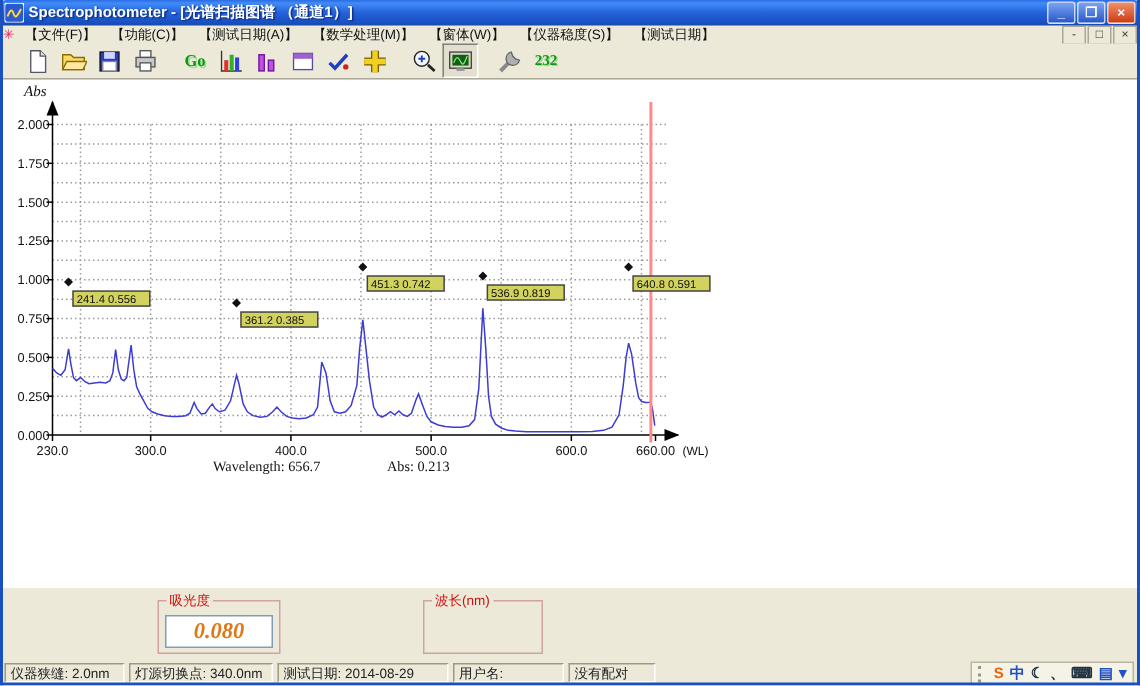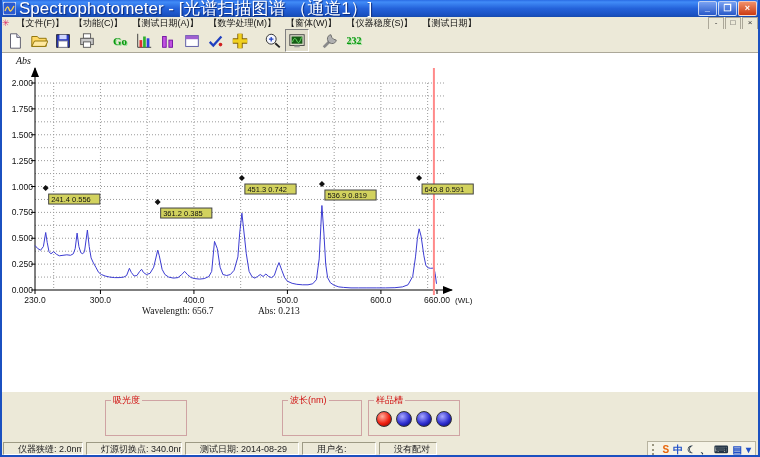--- a/index.html
+++ b/index.html
@@ -4,55 +4,55 @@
 <style>
   html,body{margin:0;padding:0;}
   body{width:760px;height:457px;position:relative;overflow:hidden;background:#ece9d8;
        font-family:"Liberation Sans",sans-serif;-webkit-font-smoothing:antialiased;}
   .frame{position:absolute;inset:0;border:2px solid #1b50c0;border-top:none;pointer-events:none;z-index:60;}
   
   .titlebar{position:absolute;top:0;left:0;right:0;height:17px;
     background:linear-gradient(to bottom,#2a6be4 0%,#418cf8 12%,#2462da 50%,#1a52c4 85%,#164aae 100%);
     border-radius:4px 4px 0 0;display:flex;align-items:center;padding:0 3px;color:#fff;z-index:10;}
   .app-icon{width:13px;height:13px;margin-right:3px;flex:0 0 auto;}
-  .tb-caption{flex:1;font-size:17px;font-weight:normal;white-space:nowrap;overflow:hidden;
+  .tb-caption{flex:1;font-size:10px;font-weight:bold;white-space:nowrap;overflow:hidden;
     text-shadow:1px 1px 1px #0a2a7a;line-height:17px;}
   .cap-btn{width:17px;height:13px;margin-left:1px;border-radius:2px;border:1px solid rgba(255,255,255,.7);
     display:flex;align-items:center;justify-content:center;color:#fff;font-size:9px;font-weight:bold;
     background:linear-gradient(to bottom,#7aa2f2,#2858c8);line-height:1;}
   .cap-btn.close{background:linear-gradient(to bottom,#f0906a,#cc3a12);}
   
   .menubar{position:absolute;top:17px;left:0;right:2px;height:12px;background:#ece9d8;display:flex;
     align-items:center;font-size:9px;line-height:12px;padding-left:2px;white-space:nowrap;z-index:5;}
   .child-icon{color:#d8306a;font-size:9px;margin-right:2px;}
   .menu-items{flex:1;display:flex;}
   .menu-item{padding:16px 5px;color:#111;}
   .mdi-btn{width:14px;height:11px;border:1px solid #aca899;background:#ece9d8;font-size:8px;line-height:9px;
     text-align:center;margin-left:1px;color:#333;}
   
   .toolbar{position:absolute;top:29px;left:0;right:2px;height:23px;background:#ece9d8;
-    border-bottom:1px solid #aca899;display:flex;align-items:center;padding-left:3px;z-index:5;}
+    border-bottom:1px solid #aca899;display:flex;align-items:center;padding-left:13px;z-index:5;}
   .tb-btn{width:22px;height:21px;display:flex;align-items:center;justify-content:center;border:1px solid transparent;}
   .tb-btn.pressed{border:1px solid;border-color:#808080 #fff #fff #808080;background:#e2dfce;}
   .tb-gap{width:9px;}
   .txt-ico{font-family:"Liberation Serif",serif;font-weight:bold;color:#0c9a10;font-size:11px;text-shadow:1px 1px 0 #9adf9a;}
   
   .client{position:absolute;top:52px;left:0;right:0;height:340px;background:#fff;z-index:1;}
   
   .bottom{position:absolute;top:392px;left:0;right:0;height:48px;background:#ece9d8;z-index:5;}
   .gb{position:absolute;top:8px;height:34px;border:1px solid #cfa3a3;border-radius:0;}
   .gb-label{position:absolute;top:-6px;left:5px;font-size:9px;color:#d01010;background:#ece9d8;padding:0 2px;line-height:10px;white-space:nowrap;}
   .gb-val{position:absolute;left:4px;right:4px;top:9px;height:20px;background:#fff;border:1px solid #7f9db9;
     font:italic bold 15px "Liberation Serif",serif;color:#e07818;text-align:center;line-height:20px;}
   .leds{position:absolute;left:7px;top:10px;display:flex;gap:4px;}
   .led{width:16px;height:16px;border-radius:50%;border:1px solid #333;box-sizing:border-box;}
   
   .statusbar{position:absolute;top:440px;left:0;right:0;height:17px;background:#ece9d8;display:flex;
     align-items:center;gap:3px;padding-left:3px;font-size:9px;color:#222;z-index:5;}
-  .sp{height:13px;line-height:13px;padding-left:14px;border:1px solid;border-color:#9d9a84 #fff #fff #9d9a84;
+  .sp{height:13px;line-height:13px;padding-left:3px;border:1px solid;border-color:#9d9a84 #fff #fff #9d9a84;
     overflow:hidden;white-space:nowrap;box-sizing:border-box;}
   .langbar{position:absolute;right:4px;top:441px;height:15px;background:#f5f3e6;border:1px solid #b8b4a0;
     display:flex;align-items:center;padding:0 2px 0 4px;z-index:6;}
   .lb-grip{width:3px;height:11px;border-left:2px dotted #9a9680;margin-right:3px;}
   .lb-icon{font-size:10px;font-weight:bold;padding:0 2px;line-height:13px;}
 </style>
 </head>
 <body>
 
 <div class="titlebar">
@@ -254,32 +254,24 @@
       <rect x="422.0502325581395" y="132.01299999999998" width="51.2" height="10" fill="#d2d25e" stroke="#444444"></rect>
       <text x="424.5502325581395" y="140.01299999999998" font-size="7.5" fill="#111111">640.8 0.591</text>
       <text x="142" y="262" font-size="9.5" font-family="&quot;Liberation Serif&quot;,serif" fill="#111">Wavelength: 656.7</text>
       <text x="258" y="262" font-size="9.5" font-family="&quot;Liberation Serif&quot;,serif" fill="#111">Abs: 0.213</text>
     </svg>
 </div>
 
 <div class="bottom">
   <div class="gb" style="left:105px;width:80px;">
     <span class="gb-label">吸光度</span>
+    <span class="gb-val">0.080</span>
   </div>
   <div class="gb" style="left:282px;width:78px;">
     <span class="gb-label">波长(nm)</span>
-  </div>
-  <div class="gb" style="left:368px;width:90px;">
-    <span class="gb-label">样品槽</span>
-    <span class="leds">
-        <span class="led" style="background: radial-gradient(circle at 38% 32%, rgb(255, 176, 160), rgb(240, 32, 16) 55%, rgb(122, 0, 0));"></span>
-        <span class="led" style="background: radial-gradient(circle at 38% 32%, rgb(168, 168, 255), rgb(48, 48, 208) 55%, rgb(0, 0, 96));"></span>
-        <span class="led" style="background: radial-gradient(circle at 38% 32%, rgb(168, 168, 255), rgb(48, 48, 208) 55%, rgb(0, 0, 96));"></span>
-        <span class="led" style="background: radial-gradient(circle at 38% 32%, rgb(168, 168, 255), rgb(48, 48, 208) 55%, rgb(0, 0, 96));"></span>
-      </span>
   </div>
 </div>
 
 <div class="statusbar">
     <span class="sp" style="width: 80px;">仪器狭缝: 2.0nm</span>
     <span class="sp" style="width: 96px;">灯源切换点: 340.0nm</span>
     <span class="sp" style="width: 114px;">测试日期: 2014-08-29</span>
     <span class="sp" style="width: 74px;">用户名: </span>
     <span class="sp" style="width: 58px;">没有配对</span>
   </div>

